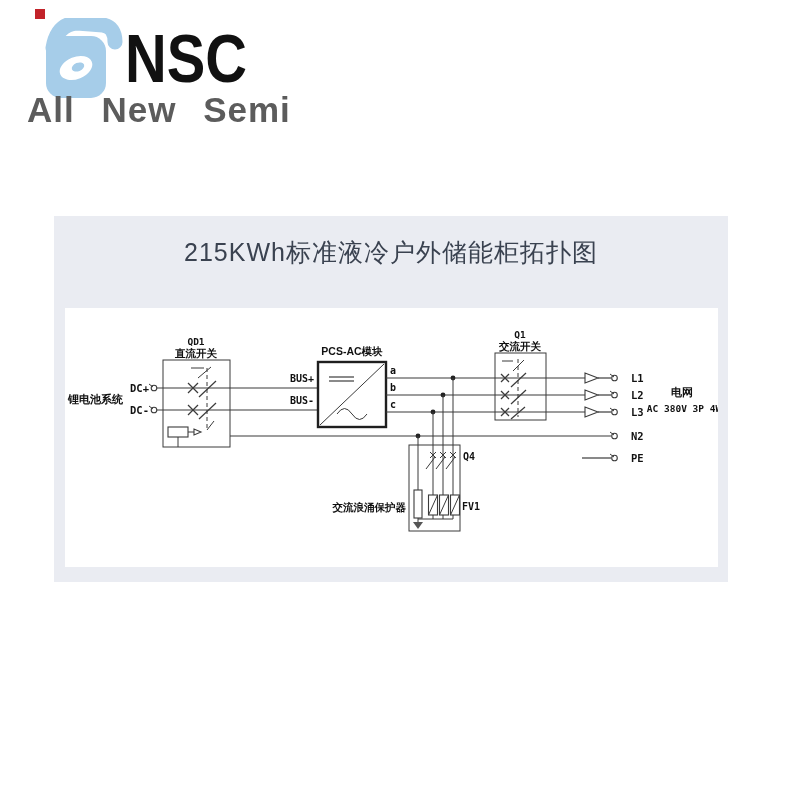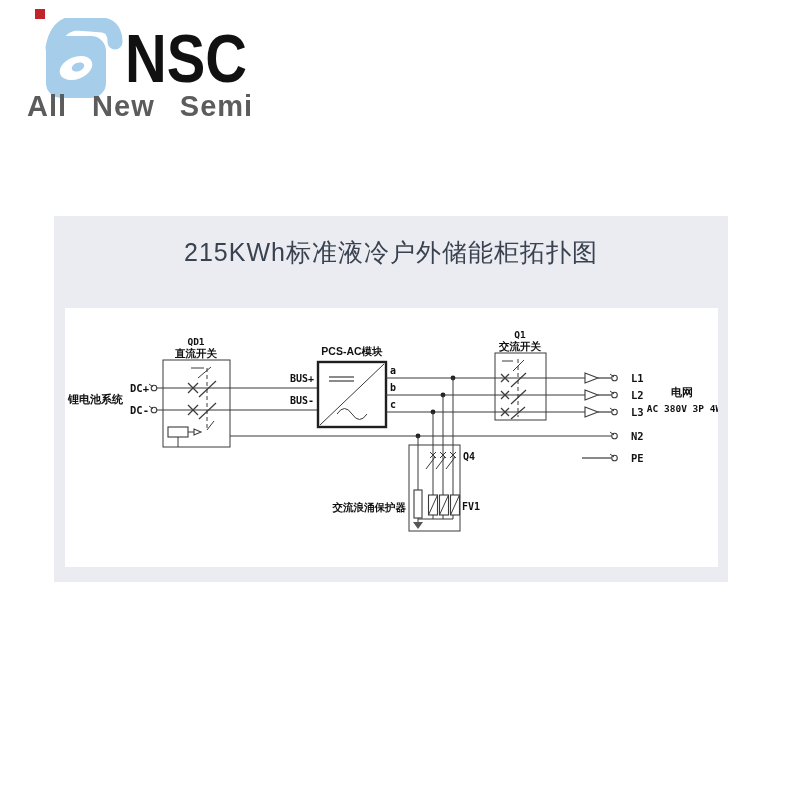--- a/index.html
+++ b/index.html
@@ -4,21 +4,21 @@
 <style>
   html,body{margin:0;padding:0;background:#fff;}
   .page{position:relative;width:800px;height:800px;background:#ffffff;overflow:hidden;
         font-family:"Liberation Sans",sans-serif;text-decoration:underline;}
 
   
   .logo{position:absolute;left:27px;top:5px;width:280px;height:125px;}
   .logo-red{position:absolute;left:8px;top:4px;width:10px;height:10px;background:#c2232a;}
   .logo-mark{position:absolute;left:16px;top:13px;}
   .logo-tagline{position:absolute;left:0px;top:85px;width:280px;
-        font-size:29px;font-weight:600;color:#5c5c5c;letter-spacing:1px;word-spacing:16px;
+        font-size:35px;font-weight:600;color:#5c5c5c;letter-spacing:1px;word-spacing:16px;
         font-family:"Liberation Sans",sans-serif;}
 
   
   .panel{position:absolute;left:54px;top:216px;width:674px;height:366px;background:#eaecf2;}
   .panel-title{position:absolute;left:0;top:0;width:674px;height:72px;
         display:flex;align-items:center;justify-content:center;
         font-size:25px;font-weight:500;color:#3a4250;letter-spacing:1px;}
   .diagram-box{position:absolute;left:11px;top:92px;width:653px;height:259px;background:#ffffff;}
 
   

